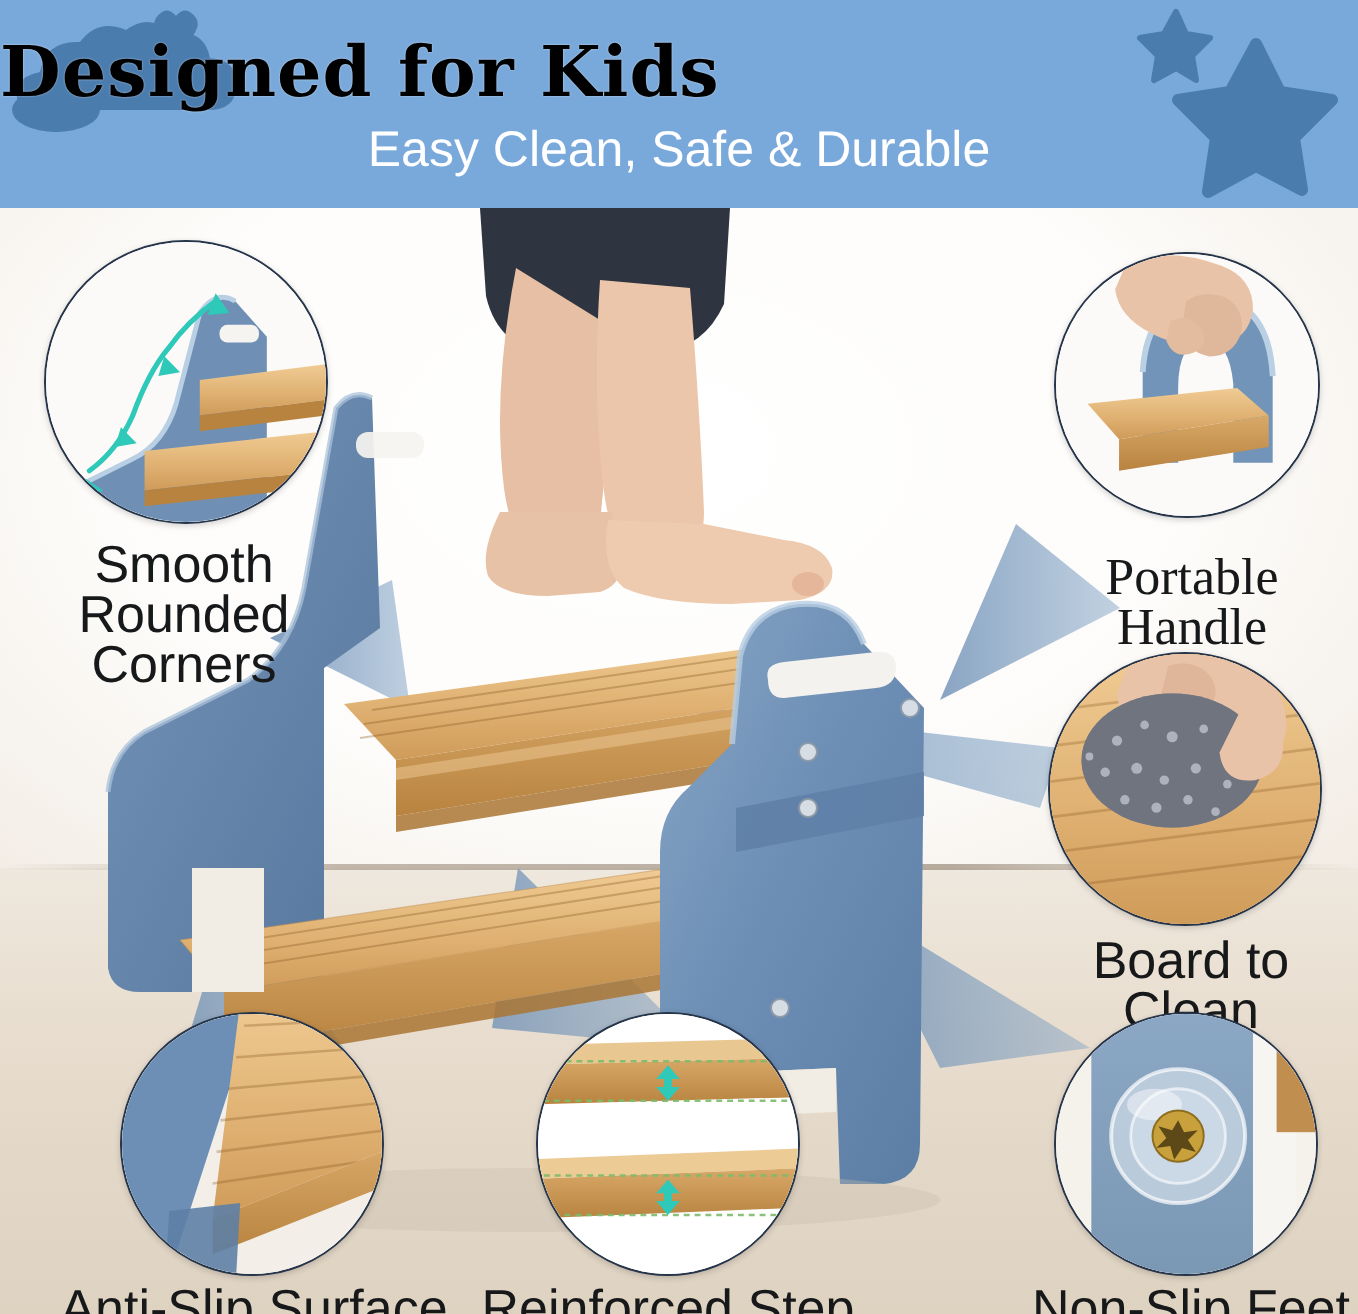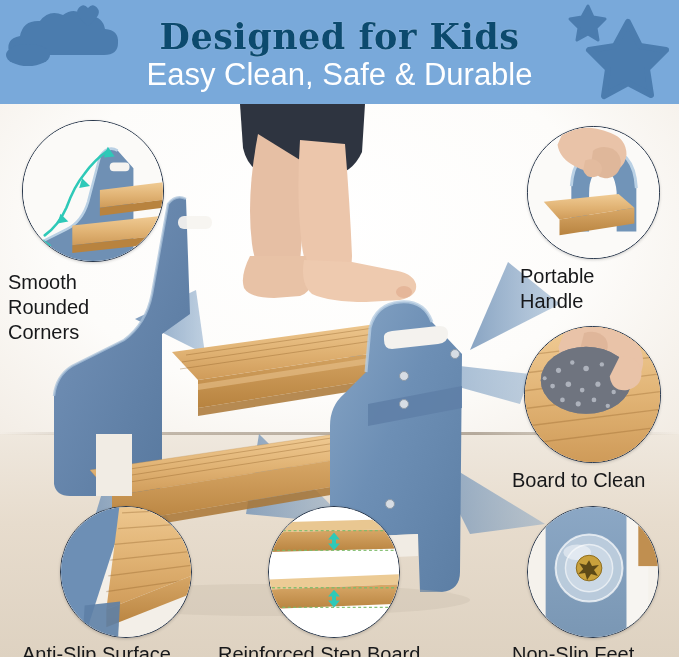--- a/index.html
+++ b/index.html
@@ -12,29 +12,29 @@
   #page { position:relative; width:679px; height:657px; overflow:hidden; background:#fff; }
 
   
   .header {
     position:absolute; left:0; top:0; width:679px; height:104px;
     background:#79a9da;
     overflow:hidden;
   }
   .header-deco { position:absolute; fill:#4b7cae; }
   .title {
-    position:absolute; left:0; top:16px; width:679px; text-align:center;
+    position:absolute; left:0; top:16px; width:679px; 
     font-family:"DejaVu Serif", serif;
-    font-weight:bold; font-size:35px; color:#0c4a6e; letter-spacing:0.5px;
+    font-weight:bold; font-size:35px; color:#000000; letter-spacing:0.5px;
     line-height:41px;
     text-shadow:0 0 1px rgba(255,255,255,0.6);
   }
   .subtitle {
     position:absolute; left:0; top:60px; width:679px; text-align:center;
-    font-size:31px; color:#ffffff; font-weight:400; line-height:30px;
+    font-size:25px; color:#ffffff; font-weight:400; line-height:30px;
   }
 
   
   .scene {
     position:absolute; left:0; top:104px; width:679px; height:553px;
     background:
       radial-gradient(ellipse 90% 70% at 48% 22%, #ffffff 0%, #fdfcfa 45%, #f2ece4 78%, #e6ddd2 100%);
     overflow:hidden;
   }
   .floor {
@@ -52,22 +52,22 @@
   .callout { position:absolute; }
   .bubble {
     position:absolute; border-radius:50%;
     border:1.6px solid #26354a;
     overflow:hidden;
     background:#fff;
     box-shadow:0 1px 3px rgba(0,0,0,.18);
   }
   .bubble-inner { position:absolute; left:0; top:0; width:100%; height:100%; }
   .clabel {
-    position:absolute; 
-    font-size:20px; color:#17181a; line-height:25px; white-space:pre-line;
+    position:absolute; text-align:center;
+    font-size:26px; color:#17181a; line-height:25px; white-space:pre-line;
   }
 </style>
 </head>
 <body>
 
 <div id="page">
 
   <div class="header">
     <svg class="header-deco" style="left:0;top:0;width:679px;height:104px" viewBox="0 0 679 104">
 
@@ -239,21 +239,21 @@
           <path d="M16 76 L92 68 L108 82 L32 94 Z" fill="url(#woodTop)"></path>
           <path d="M32 94 L108 82 L108 98 L32 110 Z" fill="url(#woodFront)"></path>
 
           <g>
             <path d="M36 4 Q58 -4 84 6 Q100 12 100 28 Q98 44 82 46 Q62 48 48 40 Q32 32 30 18 Z" fill="#e9c3a8"></path>
             <path d="M66 24 Q74 18 86 22 Q96 28 94 40 Q90 52 78 52 Q66 50 64 38 Z" fill="#dfb79a"></path>
             <path d="M58 34 q10 -4 16 4 q4 8 -4 12 q-10 4 -14 -6 z" fill="#e3bb9e"></path>
           </g>
         </svg>
       </div>
-      <div class="clabel" style="left:520px;top:160px;width:152px;">Portable
+      <div class="clabel" style="left:520px;top:172px;width:152px;font-family:Liberation Serif, serif;">Portable
 Handle</div>
     </div>
 
     <div class="callout">
       <div class="bubble" style="left:524px;top:222px;width:137px;height:137px;">
         <svg class="bubble-inner" viewBox="0 0 137 137">
           <rect width="137" height="137" fill="#e6b57e"></rect>
           <g>
             <rect width="137" height="137" fill="url(#woodTop)"></rect>
             <g opacity=".3" stroke="#8a5b23" stroke-width="1.4">

